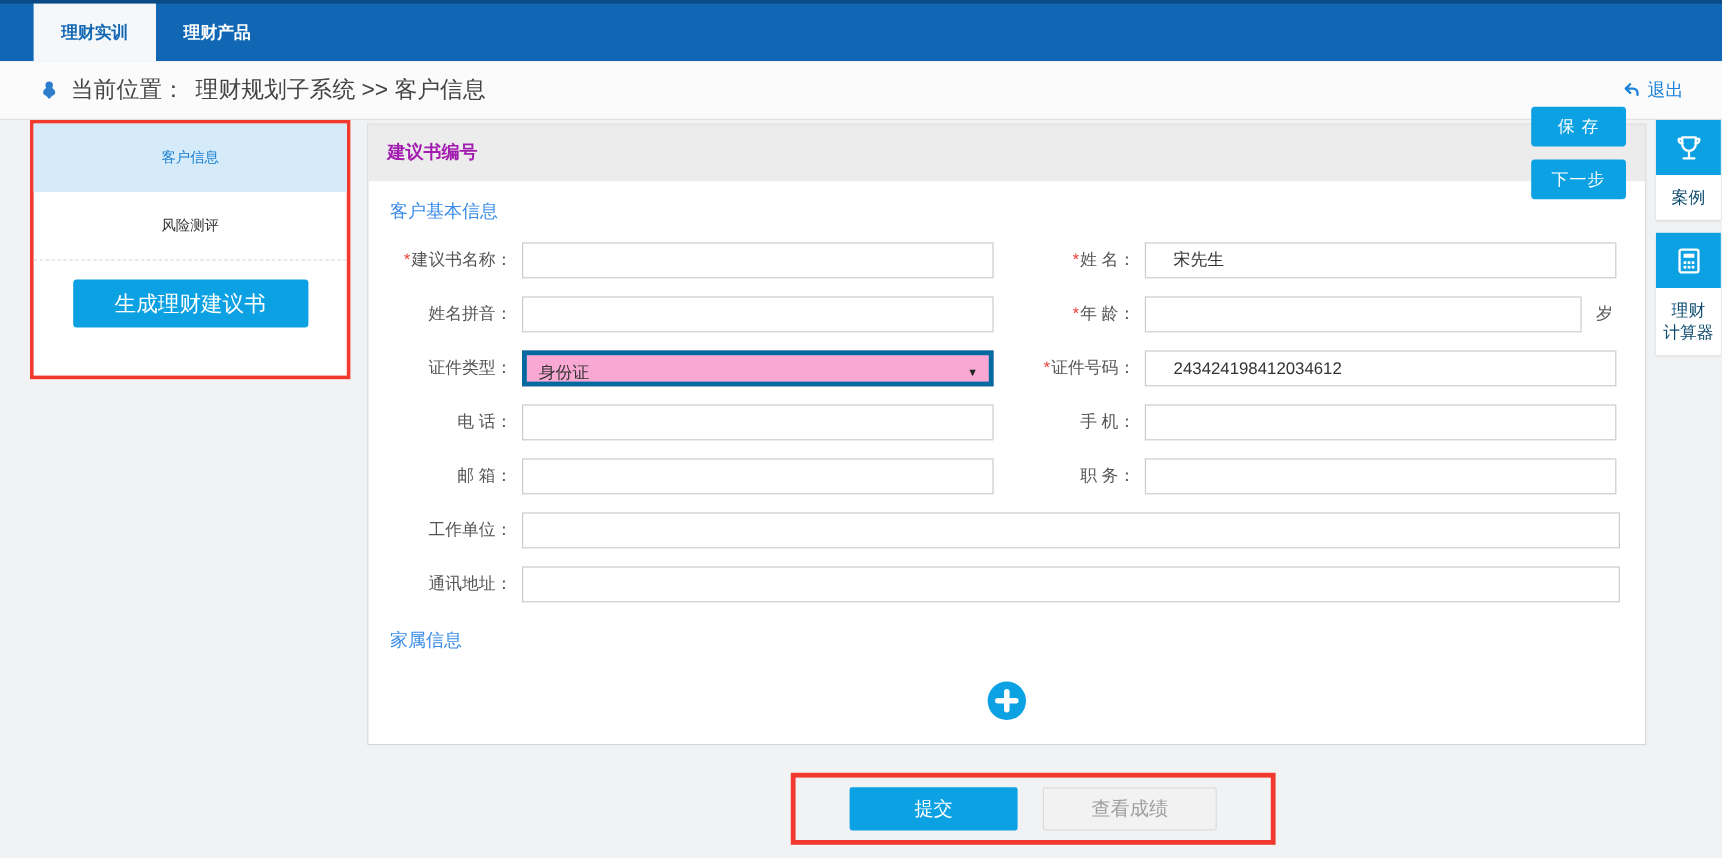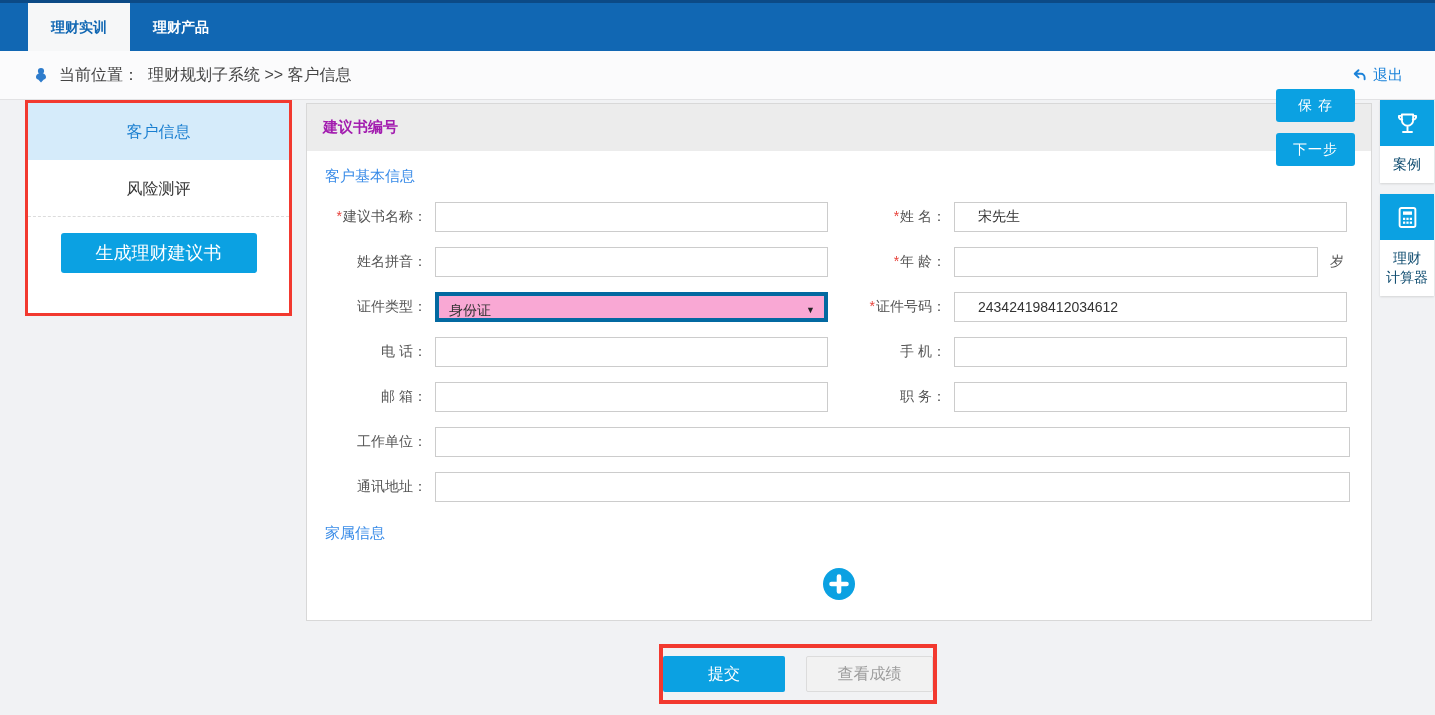--- a/index.html
+++ b/index.html
@@ -10,29 +10,29 @@
   
   .topnav { position:absolute; left:0; top:0; width:1435px; height:51px;
             background:#1167b3; border-top:3px solid #0c4a86; display:flex; padding-left:28px; }
   .tab { height:48px; line-height:48px; padding:0 23px; color:#fff; font-size:14px;
          font-weight:bold; cursor:pointer; }
   .tab.active { background:#f6f7f8; color:#1167b3; }
 
   
   .crumbbar { position:absolute; left:0; top:51px; width:1435px; height:49px; background:#fbfbfc;
               border-bottom:1px solid #e2e2e4; display:flex; align-items:center; padding:0 32px; }
-  .crumbbar .ctext { font-size:16px; color:#444; margin-left:9px; }
+  .crumbbar .ctext { font-size:19px; color:#444; margin-left:9px; }
   .crumb-path { margin-left:4px; }
   .logout { margin-left:auto; display:flex; align-items:center; gap:5px; cursor:pointer;justify-content:flex-end; }
   .logout span { color:#1b82d9; font-size:15px; }
 
   
   .sidebar-box { position:absolute; left:25px; top:100px; width:267px; height:216px;
                  border:3px solid #f2392f; background:#fff; }
-  .side-item { height:57px; line-height:57px; text-align:center; font-size:16px; color:#333; cursor:pointer; }
+  .side-item { height:57px; line-height:57px; text-align:center; font-size:12px; color:#333; cursor:pointer; }
   .side-item.active { background:#d5ebfa; color:#1a7fd0; }
   .side-item.plain { border-bottom:1px dashed #dcdcdc; }
   .gen-btn { display:block; width:196px; height:40px; margin:16px auto 0; background:#0ba1e2;
              color:#fff; border:none; font-size:18px; border-radius:3px; cursor:pointer;
              font-family:inherit; }
 
   
   .panel { position:absolute; left:306px; top:103px; width:1066px; height:518px;
            background:#fff; border:1px solid #d8d8d8; }
   .panel-header { height:47px; background:#ececec; display:flex; align-items:center; padding:0 16px; }
@@ -58,21 +58,21 @@
   .select-box { width:393px; height:30px; border:4px solid #0369a1; position:relative;
                 line-height:28px; padding-left:10px; font-size:14px; color:#333; cursor:pointer;
                 background:#f9a8d4; }
   .select-box .arrow { position:absolute; right:9px; top:0; font-size:9px; color:#222; }
 
   .family-row { margin-top:22px; }
   .plus-wrap { display:flex; justify-content:center; margin-top:24px; }
   .plus-wrap svg { cursor:pointer; display:block; }
 
   
-  .footer-box { position:absolute; left:659px; top:644px; width:278px; height:60px;
+  .footer-box { position:absolute; left:659px; top:644px; width:404px; height:60px;
                 border:4px solid #f2392f; display:flex; align-items:center; justify-content:center; gap:21px; }
   .submit-btn { width:140px; height:36px; background:#0ba1e2; color:#fff; border:none; border-radius:2px;
                 font-size:16px; cursor:pointer; font-family:inherit; }
   .score-btn { width:145px; height:36px; background:#f2f2f2; color:#9e9e9e; border:1px solid #dcdcdc;
                border-radius:2px; font-size:16px; cursor:pointer; font-family:inherit; }
 
   
   .side-toolbar { position:absolute; right:0; top:100px; width:55px; }
   .tool-item { width:54px; margin-bottom:11px; box-shadow:0 1px 2px rgba(0,0,0,0.12); cursor:pointer; }
   .tool-icon { width:54px; height:46px; background:#0ba1e2; display:flex; align-items:center; justify-content:center; }

